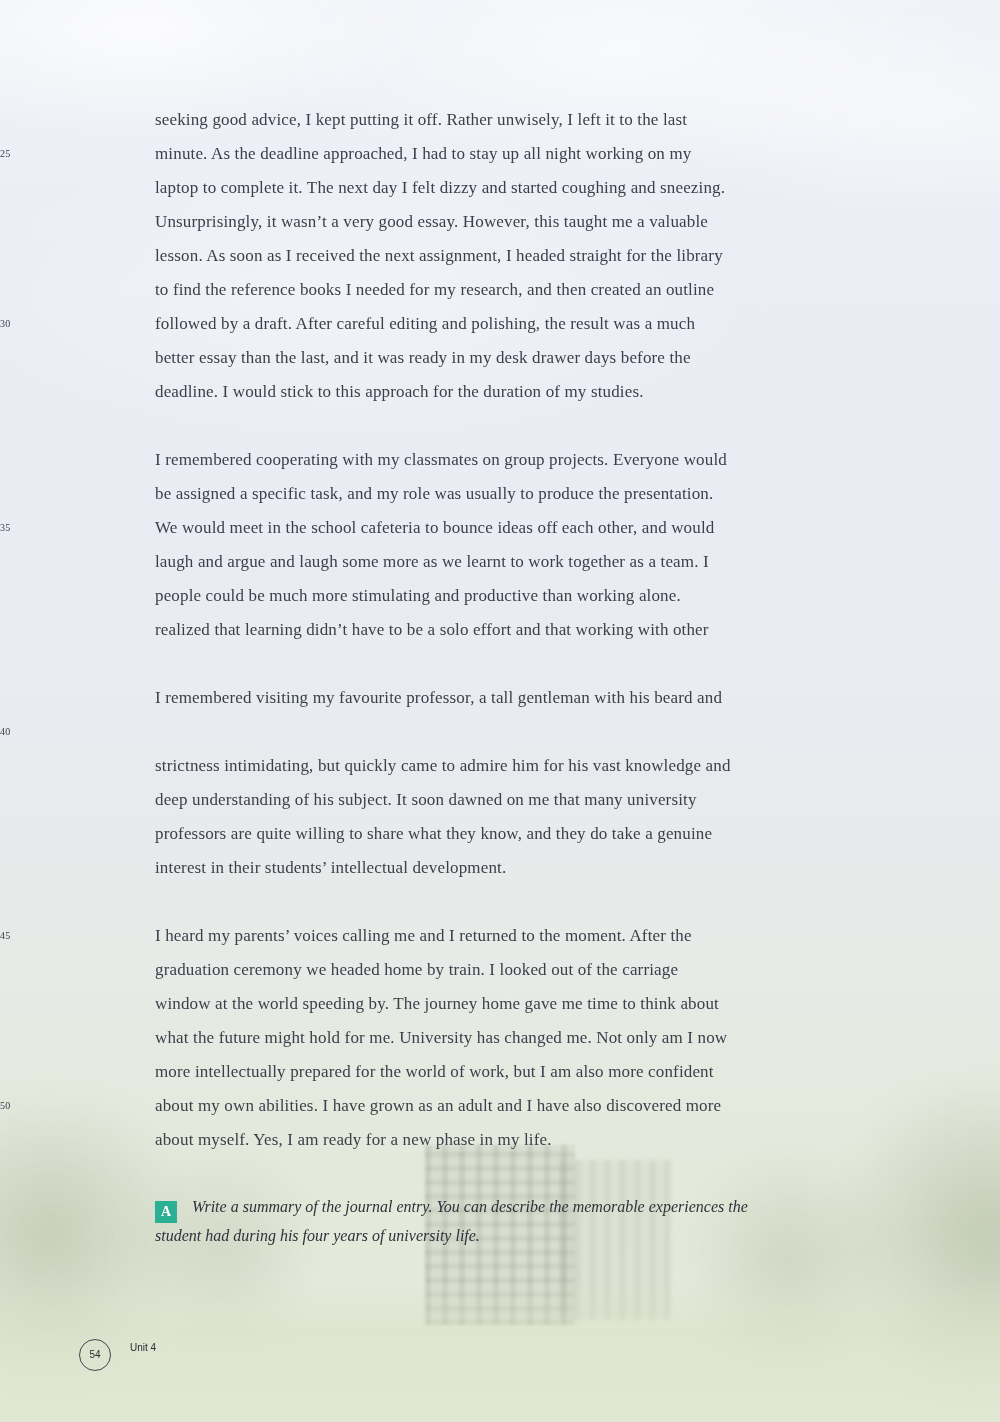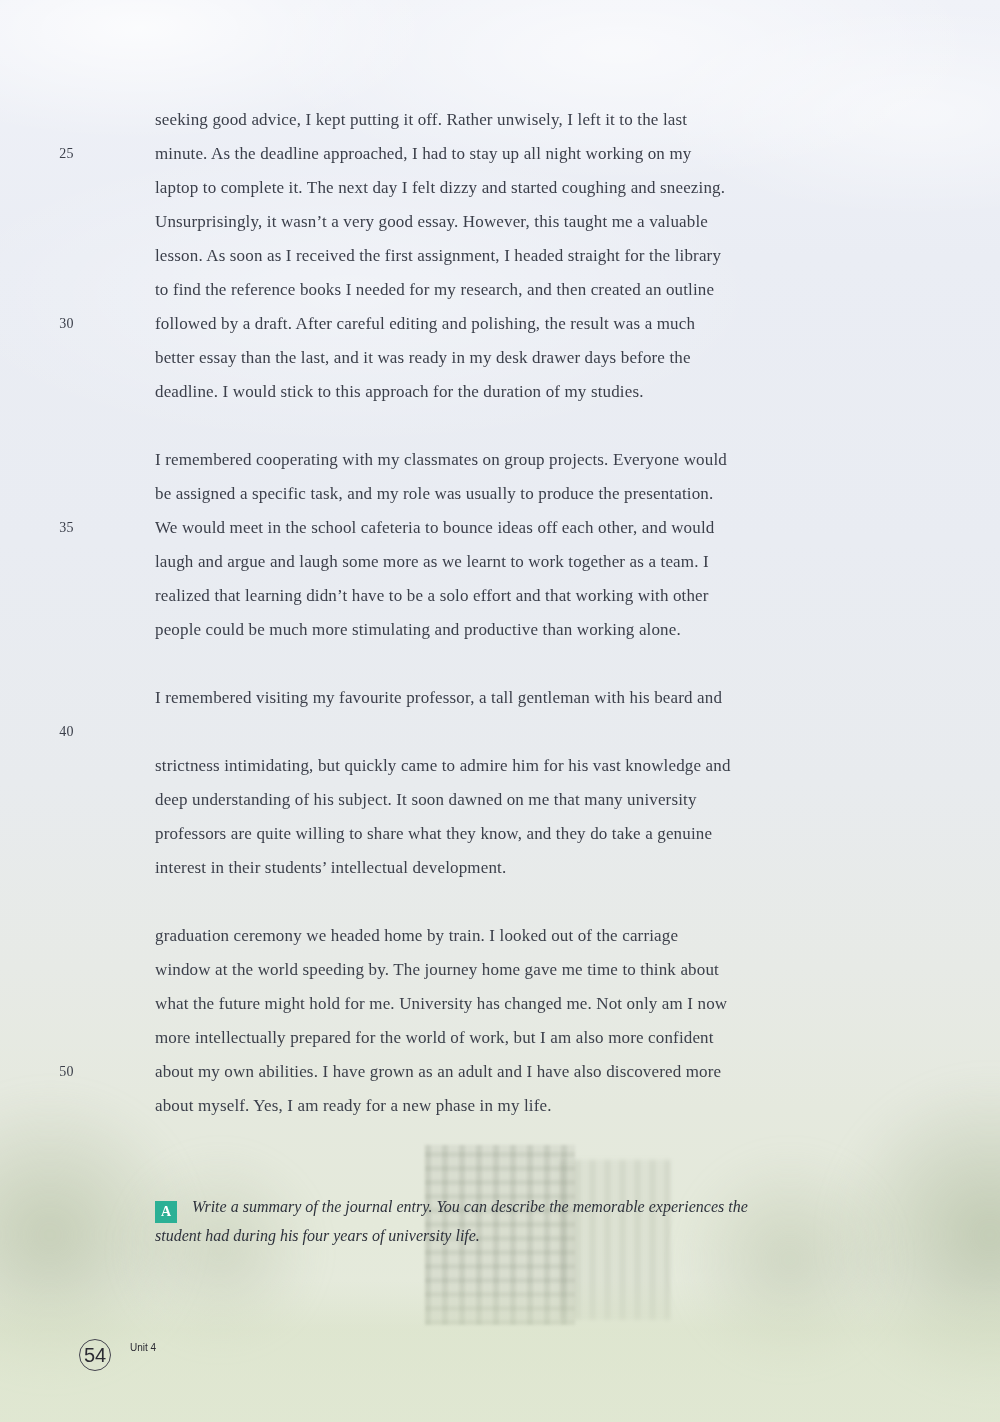--- a/index.html
+++ b/index.html
@@ -67,22 +67,22 @@
   .para:last-child{margin-bottom:0;}
   .line{
     position:relative;
     padding-left:155px;
     height:34px;line-height:34px;
     font-size:17px;
     letter-spacing:.15px;
   }
   .lineno{
     position:absolute;left:0;top:0;width:133px;
-    text-align:center;
-    font-size:14px;color:#3b3f4a;
+    text-align:left;
+    font-size:10px;color:#3b3f4a;
   }
   .linetext{white-space:nowrap;}
   
   .exercise{
     position:absolute;left:155px;width:710px;
     font-family:"Liberation Sans", sans-serif;
     font-style:italic;
     font-size:16px;line-height:26px;
     color:#2e323c;
   }
@@ -103,21 +103,21 @@
   .footer{
     position:absolute;left:0;top:1338px;width:1000px;height:40px;
     font-family:"Liberation Sans", sans-serif;
     color:#2b2b33;
   }
   .page-circle{
     position:absolute;left:79px;top:1px;
     width:30px;height:30px;
     border:1.5px solid #45454f;border-radius:50%;
     text-align:center;line-height:30px;
-    font-size:20px;
+    font-size:10px;
   }
   .unit-label{
     position:absolute;left:130px;top:4px;
     font-size:10px;
   }
 </style>
 </head>
 <body>
 
 <div class="page">
@@ -130,43 +130,44 @@
   <div class="bg-layer bg-building"></div>
   <div class="bg-layer bg-building-wing"></div>
   <div class="bg-layer bg-grass"></div>
 
   <div class="passage">
       <div class="para">
         <div class="line"><span class="lineno"></span><span class="linetext">seeking good advice, I kept putting it off. Rather unwisely, I left it to the last</span></div>
         <div class="line"><span class="lineno">25</span><span class="linetext">minute. As the deadline approached, I had to stay up all night working on my</span></div>
         <div class="line"><span class="lineno"></span><span class="linetext">laptop to complete it. The next day I felt dizzy and started coughing and sneezing.</span></div>
         <div class="line"><span class="lineno"></span><span class="linetext">Unsurprisingly, it wasn’t a very good essay. However, this taught me a valuable</span></div>
-        <div class="line"><span class="lineno"></span><span class="linetext">lesson. As soon as I received the first assignment, I headed straight for the library</span></div>
+        <div class="line"><span class="lineno"></span><span class="linetext">lesson. As soon as I received the next assignment, I headed straight for the library</span></div>
         <div class="line"><span class="lineno"></span><span class="linetext">to find the reference books I needed for my research, and then created an outline</span></div>
         <div class="line"><span class="lineno">30</span><span class="linetext">followed by a draft. After careful editing and polishing, the result was a much</span></div>
         <div class="line"><span class="lineno"></span><span class="linetext">better essay than the last, and it was ready in my desk drawer days before the</span></div>
         <div class="line"><span class="lineno"></span><span class="linetext">deadline. I would stick to this approach for the duration of my studies.</span></div>
       </div>
       <div class="para">
         <div class="line"><span class="lineno"></span><span class="linetext">I remembered cooperating with my classmates on group projects. Everyone would</span></div>
         <div class="line"><span class="lineno"></span><span class="linetext">be assigned a specific task, and my role was usually to produce the presentation.</span></div>
         <div class="line"><span class="lineno">35</span><span class="linetext">We would meet in the school cafeteria to bounce ideas off each other, and would</span></div>
         <div class="line"><span class="lineno"></span><span class="linetext">laugh and argue and laugh some more as we learnt to work together as a team. I</span></div>
+        <div class="line"><span class="lineno"></span><span class="linetext">people could be much more stimulating and productive than working alone.</span></div>
         <div class="line"><span class="lineno"></span><span class="linetext">realized that learning didn’t have to be a solo effort and that working with other</span></div>
-        <div class="line"><span class="lineno"></span><span class="linetext">people could be much more stimulating and productive than working alone.</span></div>
       </div>
       <div class="para">
         <div class="line"><span class="lineno"></span><span class="linetext">I remembered visiting my favourite professor, a tall gentleman with his beard and</span></div>
         <div class="line"><span class="lineno">40</span></div>
         <div class="line"><span class="lineno"></span><span class="linetext">strictness intimidating, but quickly came to admire him for his vast knowledge and</span></div>
         <div class="line"><span class="lineno"></span><span class="linetext">deep understanding of his subject. It soon dawned on me that many university</span></div>
         <div class="line"><span class="lineno"></span><span class="linetext">professors are quite willing to share what they know, and they do take a genuine</span></div>
         <div class="line"><span class="lineno"></span><span class="linetext">interest in their students’ intellectual development.</span></div>
       </div>
       <div class="para">
+        <div class="line"><span class="lineno">45</span><span class="linetext">I heard my parents’ voices calling me and I returned to the moment. After the</span></div>
         <div class="line"><span class="lineno"></span><span class="linetext">graduation ceremony we headed home by train. I looked out of the carriage</span></div>
         <div class="line"><span class="lineno"></span><span class="linetext">window at the world speeding by. The journey home gave me time to think about</span></div>
         <div class="line"><span class="lineno"></span><span class="linetext">what the future might hold for me. University has changed me. Not only am I now</span></div>
         <div class="line"><span class="lineno"></span><span class="linetext">more intellectually prepared for the world of work, but I am also more confident</span></div>
         <div class="line"><span class="lineno">50</span><span class="linetext">about my own abilities. I have grown as an adult and I have also discovered more</span></div>
         <div class="line"><span class="lineno"></span><span class="linetext">about myself. Yes, I am ready for a new phase in my life.</span></div>
       </div>
     </div>
 
   <div class="exercise a">

